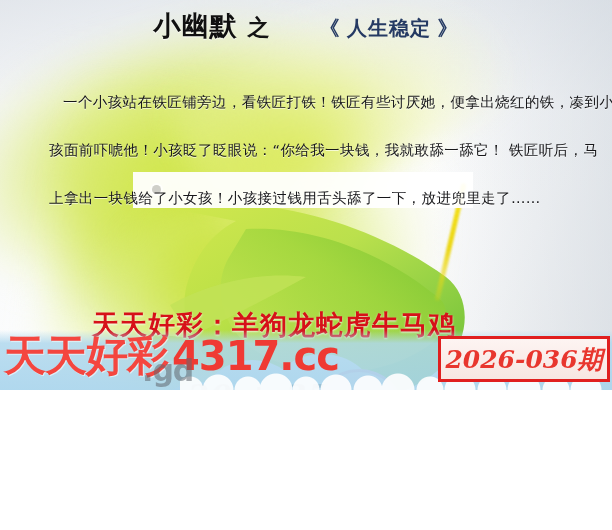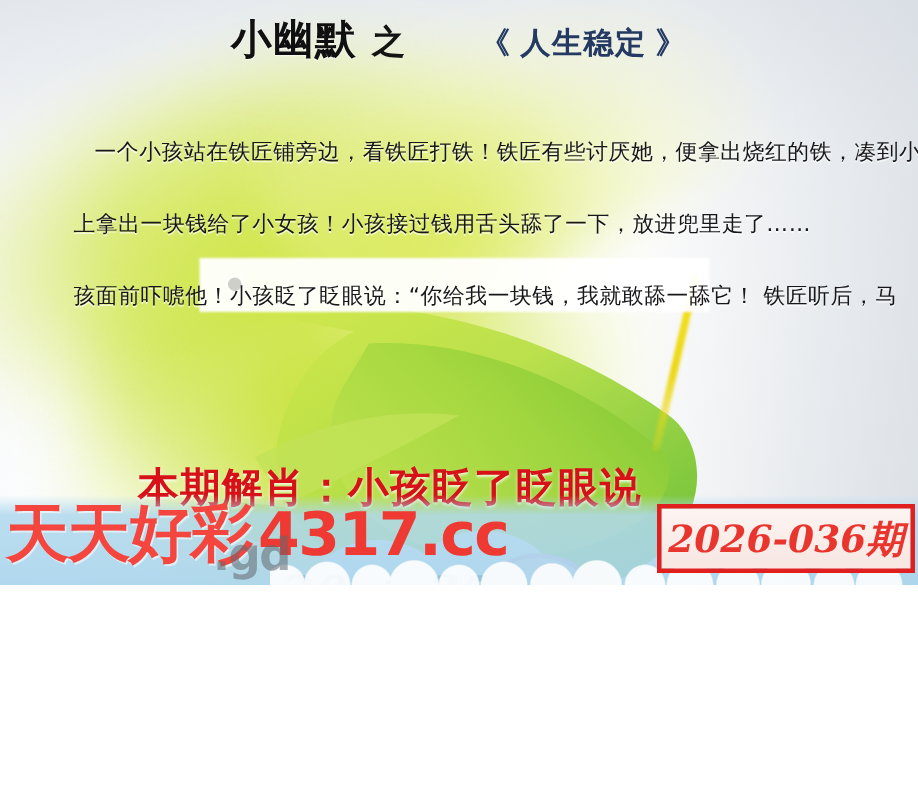--- a/index.html
+++ b/index.html
@@ -127,21 +127,21 @@
     text-shadow: 0 1px 1px rgba(255,255,255,0.8);
   }
   .title-zhi {
     font-family: "DejaVu Sans", "Liberation Sans", sans-serif;
     font-size: 22px;
     font-weight: bold;
     color: #141414;
     padding-left: 2px;
   }
   .title-sub {
-    font-family: Liberation Serif, serif;
+    font-family: Liberation Sans, sans-serif;
     font-size: 20px;
     font-weight: bold;
     color: #253a63;
     letter-spacing: 1px;
     margin-left: 42px;
   }
 
   
   .story {
     position: absolute;
@@ -474,25 +474,25 @@
   <div class="blank-box-dot"></div>
 
   <div class="title-row">
     <span class="title-main">小幽默</span>
     <span class="title-zhi">之</span>
     <span class="title-sub">《 人生稳定 》</span>
   </div>
 
   <div class="story">
     <p class="indent">一个小孩站在铁匠铺旁边，看铁匠打铁！铁匠有些讨厌她，便拿出烧红的铁，凑到小</p>
+    <p>孩面前吓唬他！小孩眨了眨眼说：“你给我一块钱，我就敢舔一舔它！ 铁匠听后，马</p>
     <p>上拿出一块钱给了小女孩！小孩接过钱用舌头舔了一下，放进兜里走了……</p>
-    <p>孩面前吓唬他！小孩眨了眨眼说：“你给我一块钱，我就敢舔一舔它！ 铁匠听后，马</p>
-  </div>
-
-  <div class="tip-line">本期解肖：小孩眨了眨眼说</div>
+  </div>
+
+  <div class="tip-line">天天好彩：羊狗龙蛇虎牛马鸡</div>
 
   <div class="cloud">
     <span class="c1"></span>
       <span class="c2"></span>
       <span class="c3"></span>
       <span class="c4"></span>
       <span class="c5"></span>
   </div>
 
   <div class="equation">20 + 37 =</div>

